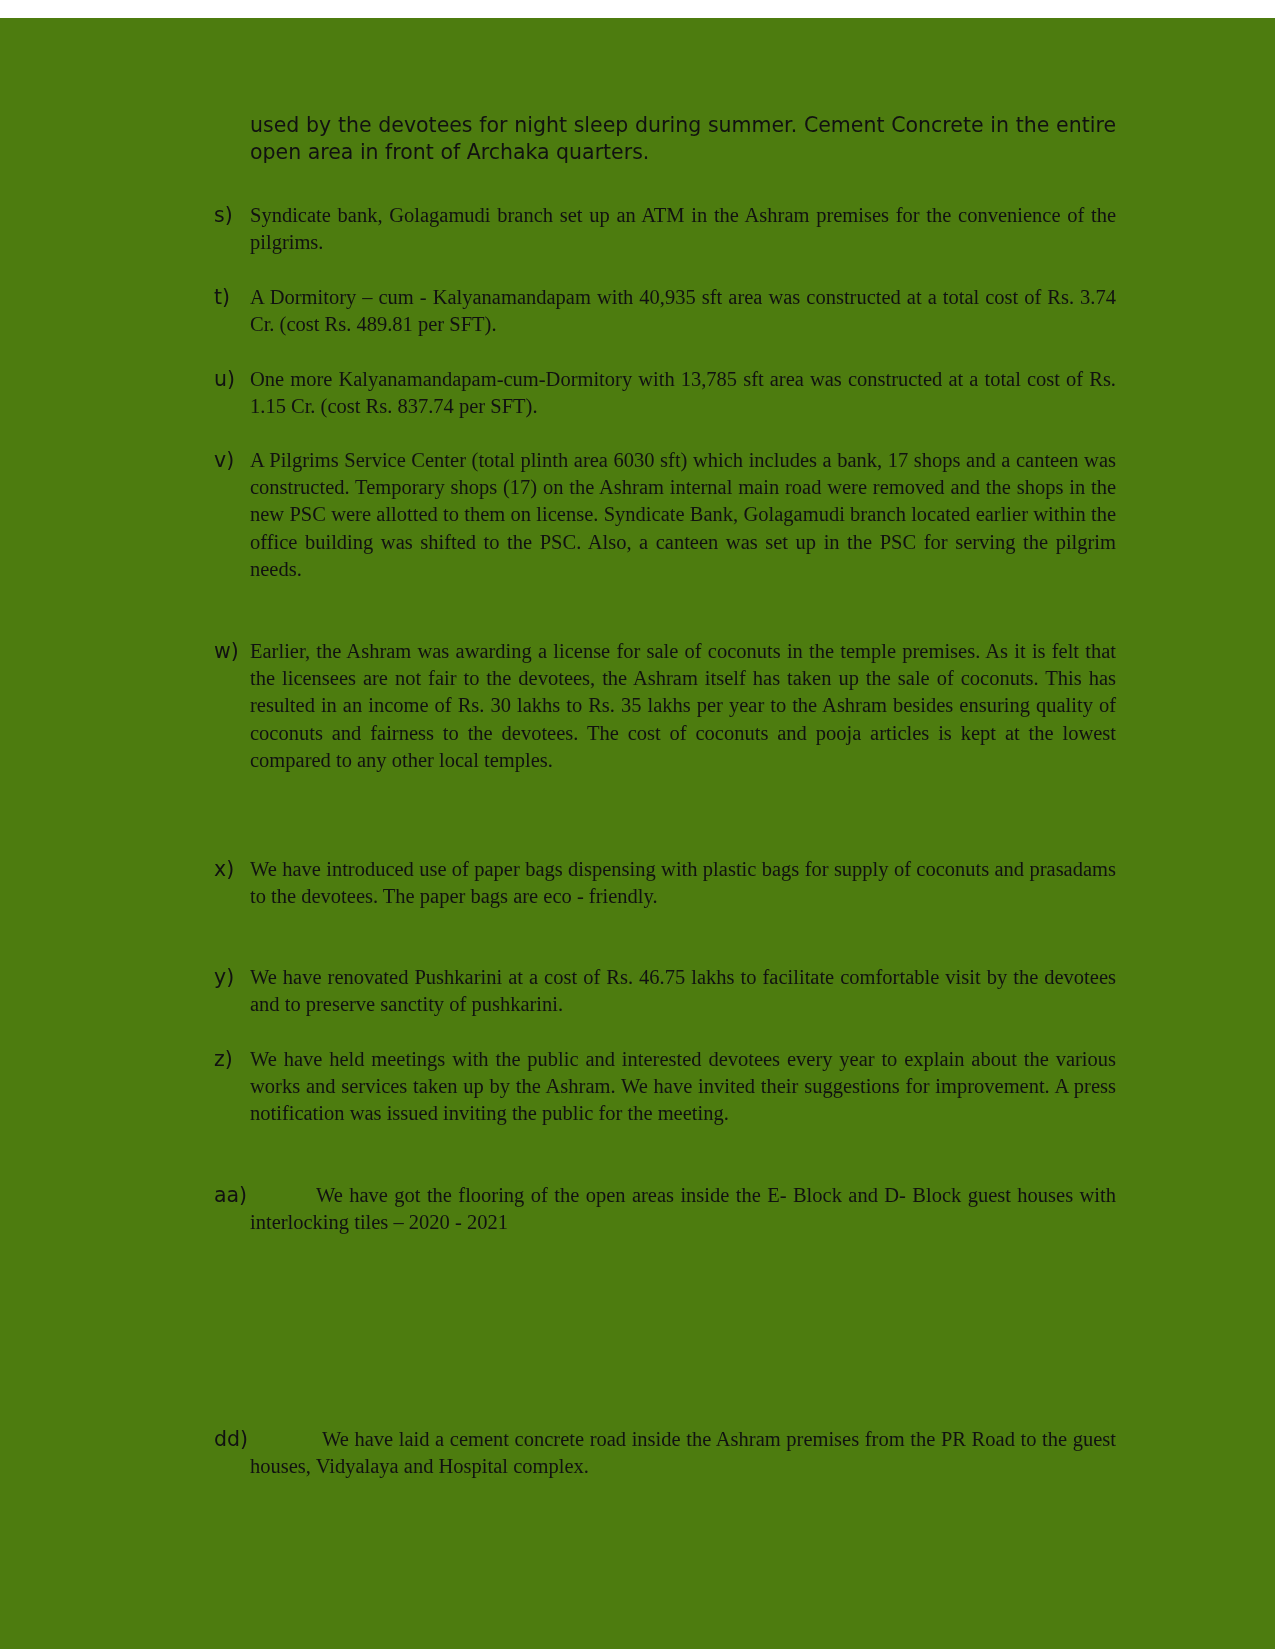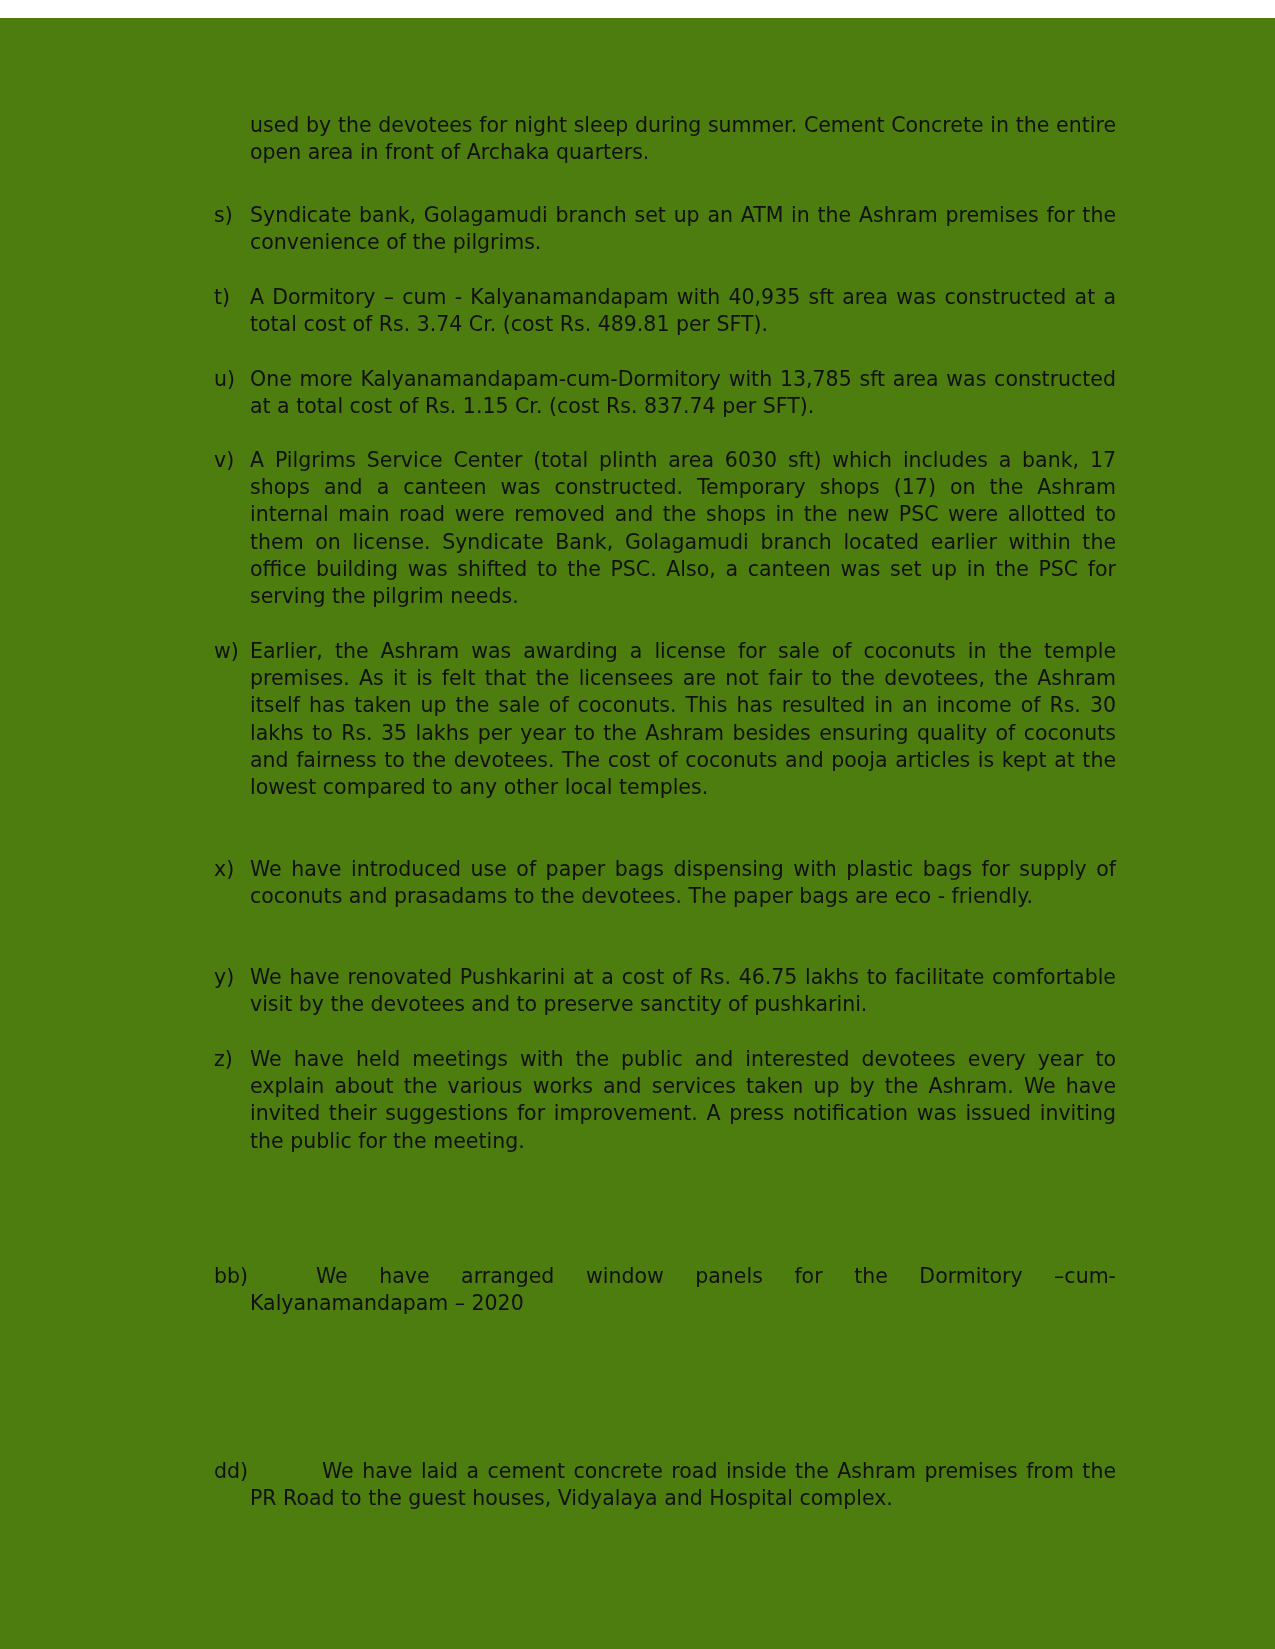--- a/index.html
+++ b/index.html
@@ -6,21 +6,21 @@
   body { width: 1275px; height: 1649px; position: relative; overflow: hidden; }
   .page {
     position: absolute; left: 0; top: 18px; width: 1275px; height: 1649px;
     background: #4d7c0f; color: #111111;
     font-family: "DejaVu Sans", sans-serif;
     font-size: 20.5px; line-height: 27.2px;
   }
   .para { position: absolute; left: 250px; width: 866px; text-align: justify; }
   .item { position: absolute; left: 214px; width: 902px; }
   .item .marker { position: absolute; left: 0; top: 0; white-space: pre; }
-  .item .body { margin-left: 36px; text-align: justify; display: block; }
+  .item .body { margin-left: 36px; text-align: justify; display: block; font-family: Liberation Serif, serif; }
 </style>
 </head>
 <body>
 
 <div class="page">
 
   <div class="para" style="top:94px;">used by the devotees for night sleep during summer. Cement Concrete in the entire open area in front of Archaka quarters.</div>
 
   <div class="item" style="top:184px;">
     <span class="marker">s)</span>
@@ -55,25 +55,25 @@
   <div class="item" style="top:946px;">
     <span class="marker">y)</span>
     <span class="body">We have renovated Pushkarini at a cost of Rs. 46.75 lakhs to facilitate comfortable visit by the devotees and to preserve sanctity of pushkarini.</span>
   </div>
 
   <div class="item" style="top:1028px;">
     <span class="marker">z)</span>
     <span class="body">We have held meetings with the public and interested devotees every year to explain about the various works and services taken up by the Ashram. We have invited their suggestions for improvement. A press notification was issued inviting the public for the meeting.</span>
   </div>
 
-
-  <div class="item" style="top:1245px;">
-    <span class="marker">bb)</span>
-    <span class="body" style="text-indent:66px;">We have arranged window panels for the Dormitory –cum- Kalyanamandapam – 2020</span>
+  <div class="item" style="top:1164px;">
+    <span class="marker">aa)</span>
+    <span class="body" style="text-indent:66px;">We have got the flooring of the open areas inside the E- Block and D- Block guest houses with interlocking tiles – 2020 - 2021</span>
   </div>
 
 
-  <div class="item" style="top:1408px;margin-top:32px;">
+
+  <div class="item" style="top:1408px;">
     <span class="marker">dd)</span>
     <span class="body" style="text-indent:72px;">We have laid a cement concrete road inside the Ashram premises from the PR Road to the guest houses, Vidyalaya and Hospital complex.</span>
   </div>
 
 </div>
 
 </body></html>

